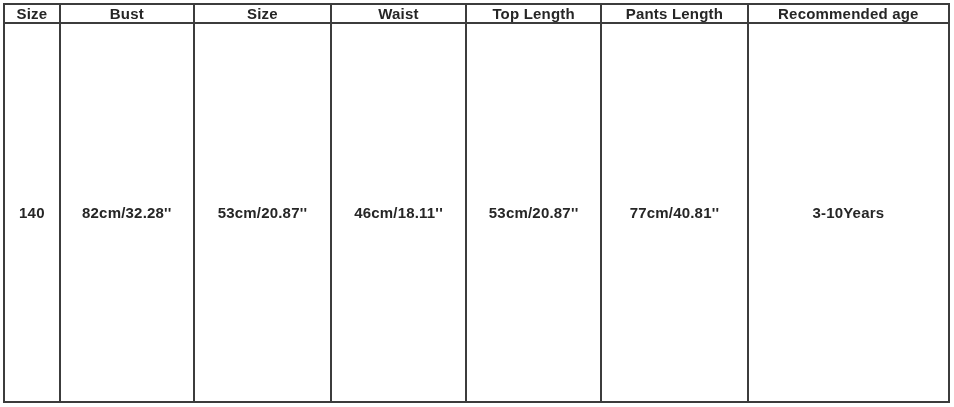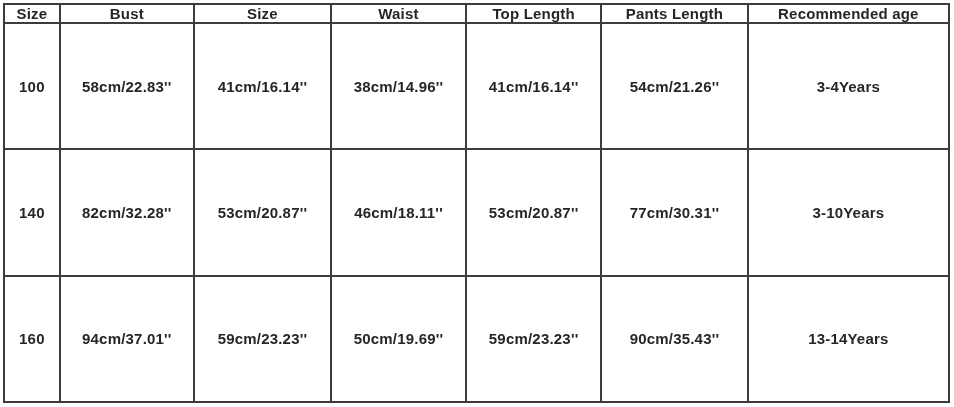--- a/index.html
+++ b/index.html
@@ -66,41 +66,23 @@
         <th>Bust</th>
         <th>Size</th>
         <th>Waist</th>
         <th>Top Length</th>
         <th>Pants Length</th>
         <th>Recommended age</th>
       </tr>
     </thead>
     <tbody>
         <tr>
-          <td>100</td>
-          <td>58cm/22.83''</td>
-          <td>41cm/16.14''</td>
-          <td>38cm/14.96''</td>
-          <td>41cm/16.14''</td>
-          <td>54cm/21.26''</td>
-          <td>3-4Years</td>
-        </tr>
-        <tr>
           <td>140</td>
           <td>82cm/32.28''</td>
           <td>53cm/20.87''</td>
           <td>46cm/18.11''</td>
           <td>53cm/20.87''</td>
-          <td>77cm/30.31''</td>
+          <td>77cm/40.81''</td>
           <td>3-10Years</td>
-        </tr>
-        <tr>
-          <td>160</td>
-          <td>94cm/37.01''</td>
-          <td>59cm/23.23''</td>
-          <td>50cm/19.69''</td>
-          <td>59cm/23.23''</td>
-          <td>90cm/35.43''</td>
-          <td>13-14Years</td>
         </tr>
       </tbody>
   </table>
 </div>
 
 </body></html>

